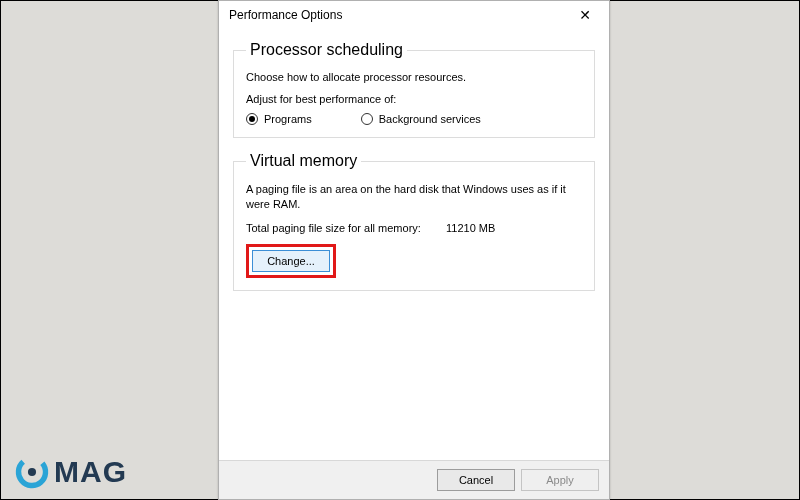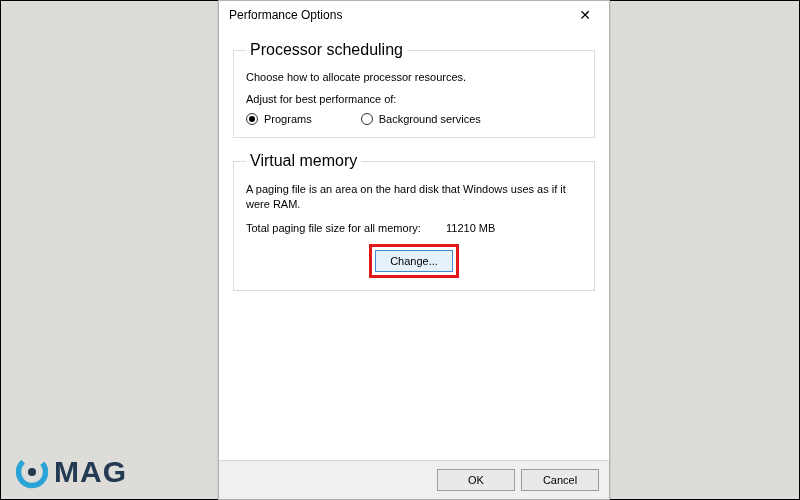--- a/index.html
+++ b/index.html
@@ -104,21 +104,21 @@
     content: ""; width: 6px; height: 6px; background: #000; border-radius: 50%;
   }
   .vm-desc { margin: 4px 0 10px 0; line-height: 1.35; }
   .vm-row {
     display: flex;
     margin-bottom: 10px;
   }
   .vm-row .k { flex: 0 0 200px; }
   .vm-row .v { flex: 1; }
   .change-wrap {
-    display: flex; justify-content: center;
+    display: flex; justify-content: flex-start;
   }
   .highlight {
     border: 3px solid #e11818;
     padding: 3px;
   }
   .btn {
     min-width: 78px;
     height: 22px;
     background: #e9e9e9;
     border: 1px solid #9c9c9c;
@@ -200,22 +200,22 @@
       <div class="change-wrap">
         <span class="highlight">
           <button class="btn focus">Change...</button>
         </span>
       </div>
     </fieldset>
 
   </div>
 
   <div class="footer">
-    <button class="btn">OK</button>
     <button class="btn">Cancel</button>
+    <button class="btn disabled">Apply</button>
   </div>
 
 </div>
 
 <div class="wm">
   <svg viewBox="0 0 40 40">
     <circle cx="20" cy="20" r="15" fill="none" stroke="#2aa4d6" stroke-width="6" stroke-dasharray="70 30" transform="rotate(-40 20 20)"></circle>
     <circle cx="20" cy="20" r="4.5" fill="#233a52"></circle>
   </svg>
   <span>MAG</span>

